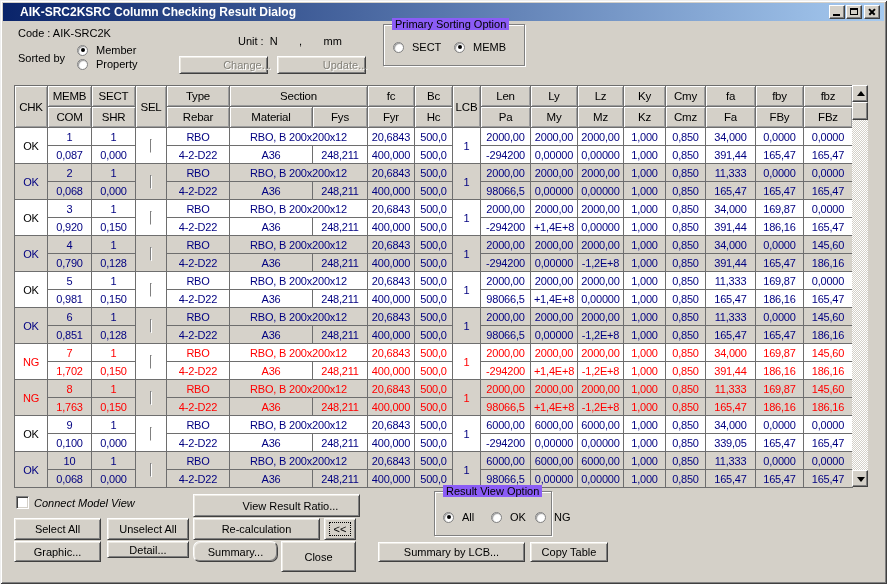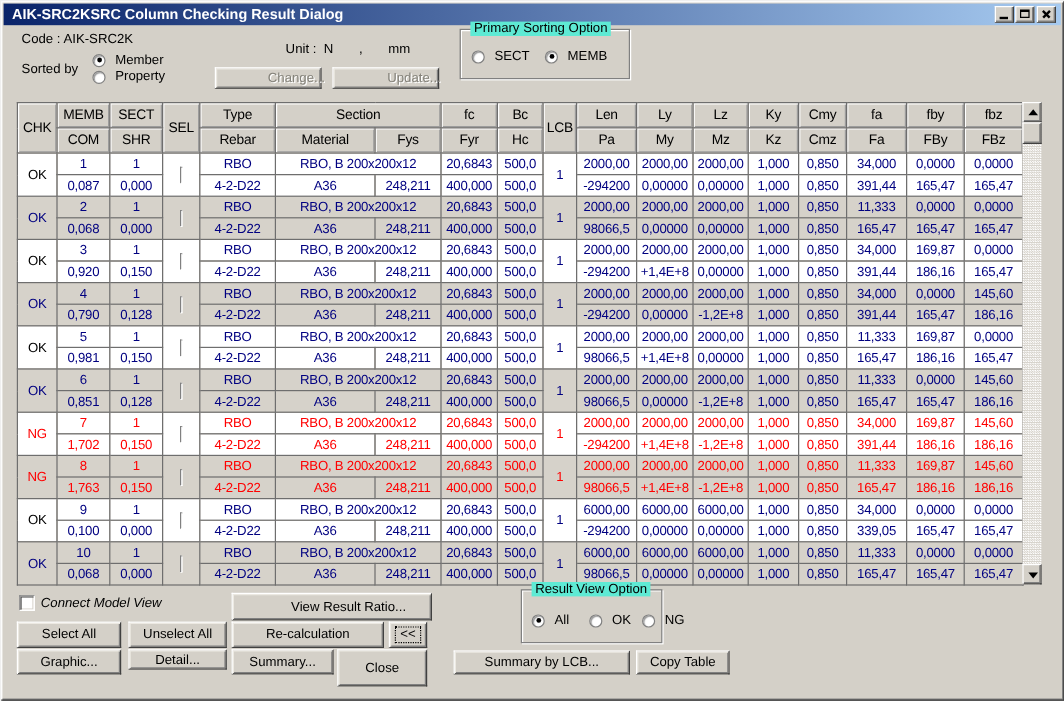--- a/index.html
+++ b/index.html
@@ -4,21 +4,21 @@
 <style>
   * { margin:0; padding:0; box-sizing:border-box; }
   html,body { width:887px; height:584px; font-family:"Liberation Sans", sans-serif; }
   .dialog {
     position:relative; width:887px; height:584px; background:#d4d0c8;
     box-shadow: inset 1px 1px 0 #efefef, inset -1px -1px 0 #404040, inset 2px 2px 0 #fff, inset -2px -2px 0 #808080;
   }
   .titlebar {
     position:absolute; left:3px; top:3px; width:881px; height:18px;
     background:linear-gradient(to right,#0a246a,#a6caf0);
-    display:flex; align-items:center; padding-left:7px;
+    display:flex; align-items:center; padding-left:17px;
   }
   .title-text { color:#fff; font-size:12px; font-weight:bold; letter-spacing:0; }
   .win-btn {
     position:absolute; top:5px; width:16px; height:14px; background:#d4d0c8;
     border:1px solid; border-color:#fff #404040 #404040 #fff;
     box-shadow: inset -1px -1px 0 #808080; cursor:default;
   }
   .g-min { position:absolute; left:3px; bottom:2px; width:7px; height:2px; background:#000; }
   .g-max { position:absolute; left:3px; top:2px; width:8px; height:7px; border:1px solid #000; border-top-width:2px; }
   .g-x1,.g-x2 { position:absolute; left:3px; top:5px; width:8px; height:1.6px; background:#000; }
@@ -36,21 +36,21 @@
   }
   .btn.disabled { color:#84827a; text-shadow:1px 1px 0 #fff;padding-left:47px; }
   .focus-inner { border:1px dotted #000; padding:0 4px; line-height:12px; }
 
   
   .groupbox {
     position:absolute; border:1px solid #808080;
     box-shadow: inset 1px 1px 0 #fff, 1px 1px 0 #fff;
   }
   .groupbox > .gb-title {
-    position:absolute; top:-7px; left:8px; background:#5eead4; padding:0 3px; font-size:11px;
+    position:absolute; top:-7px; left:8px; background:#8b5cf6; padding:0 3px; font-size:11px;
   }
 
   
   .radio-row { position:absolute; display:flex; align-items:center; gap:8px; font-size:11px; }
   .radio {
     width:11px; height:11px; border-radius:50%; background:#fff; position:relative; flex:0 0 auto;
     border:1px solid #808080; box-shadow: inset 1px 1px 1px #9a9a9a;
   }
   .radio.sel::after {
     content:""; position:absolute; left:2.5px; top:2.5px; width:4px; height:4px; border-radius:50%; background:#000;
@@ -591,21 +591,21 @@
 
   <button class="btn" style="left:14px;  top:518px; width:87px;  height:22px;">Select All</button>
   <button class="btn" style="left:107px; top:518px; width:82px;  height:22px;text-align:center;">Unselect All</button>
   <button class="btn" style="left:193px; top:518px; width:127px; height:22px;">Re-calculation</button>
   <button class="btn" style="left:324px; top:518px; width:32px;  height:22px;">
       <span class="focus-inner">&lt;&lt;</span>
     </button>
 
   <button class="btn" style="left:14px;  top:541px; width:87px; height:21px;">Graphic...</button>
   <button class="btn" style="left:107px; top:541px; width:82px; height:17px;">Detail...</button>
-  <button class="btn" style="left:193px; top:541px; width:85px; height:21px;">Summary...</button>
+  <button class="btn" style="left:193px; top:541px; width:85px; height:21px;border-radius:7px;">Summary...</button>
   <button class="btn" style="left:281px; top:541px; width:75px; height:31px;">Close</button>
 
   <div class="groupbox" style="left:386px; top:491px; width:118px; height:45px;margin-left:48px;">
     <span class="gb-title">Result View Option</span>
     <div class="radio-row" style="left:8px; top:19px;">
       <span class="radio sel"></span>
       <span>All</span>
     </div>
     <div class="radio-row" style="left:56px; top:19px;">
       <span class="radio"></span>

